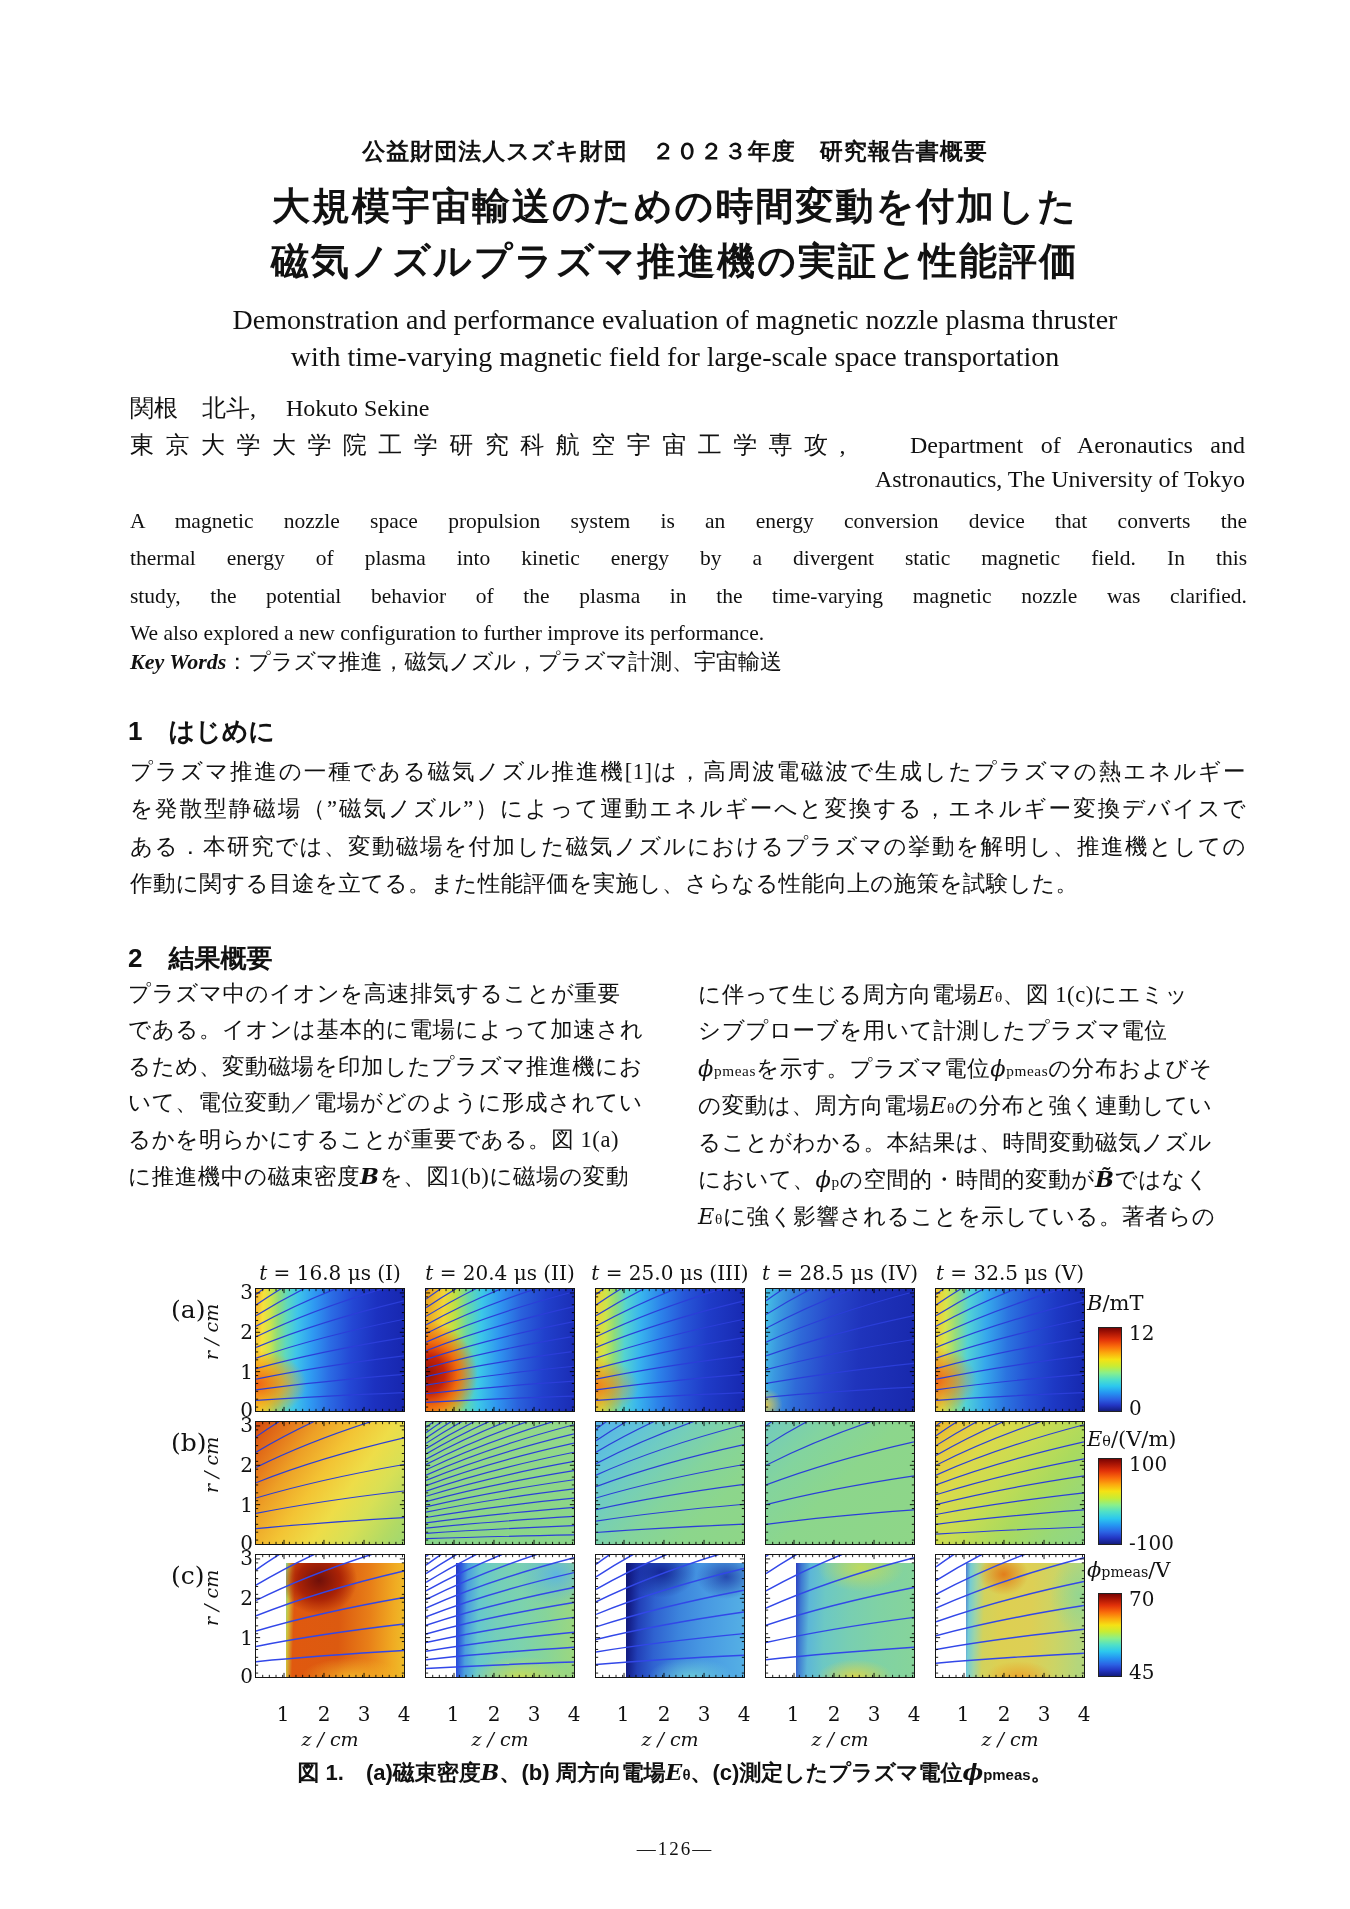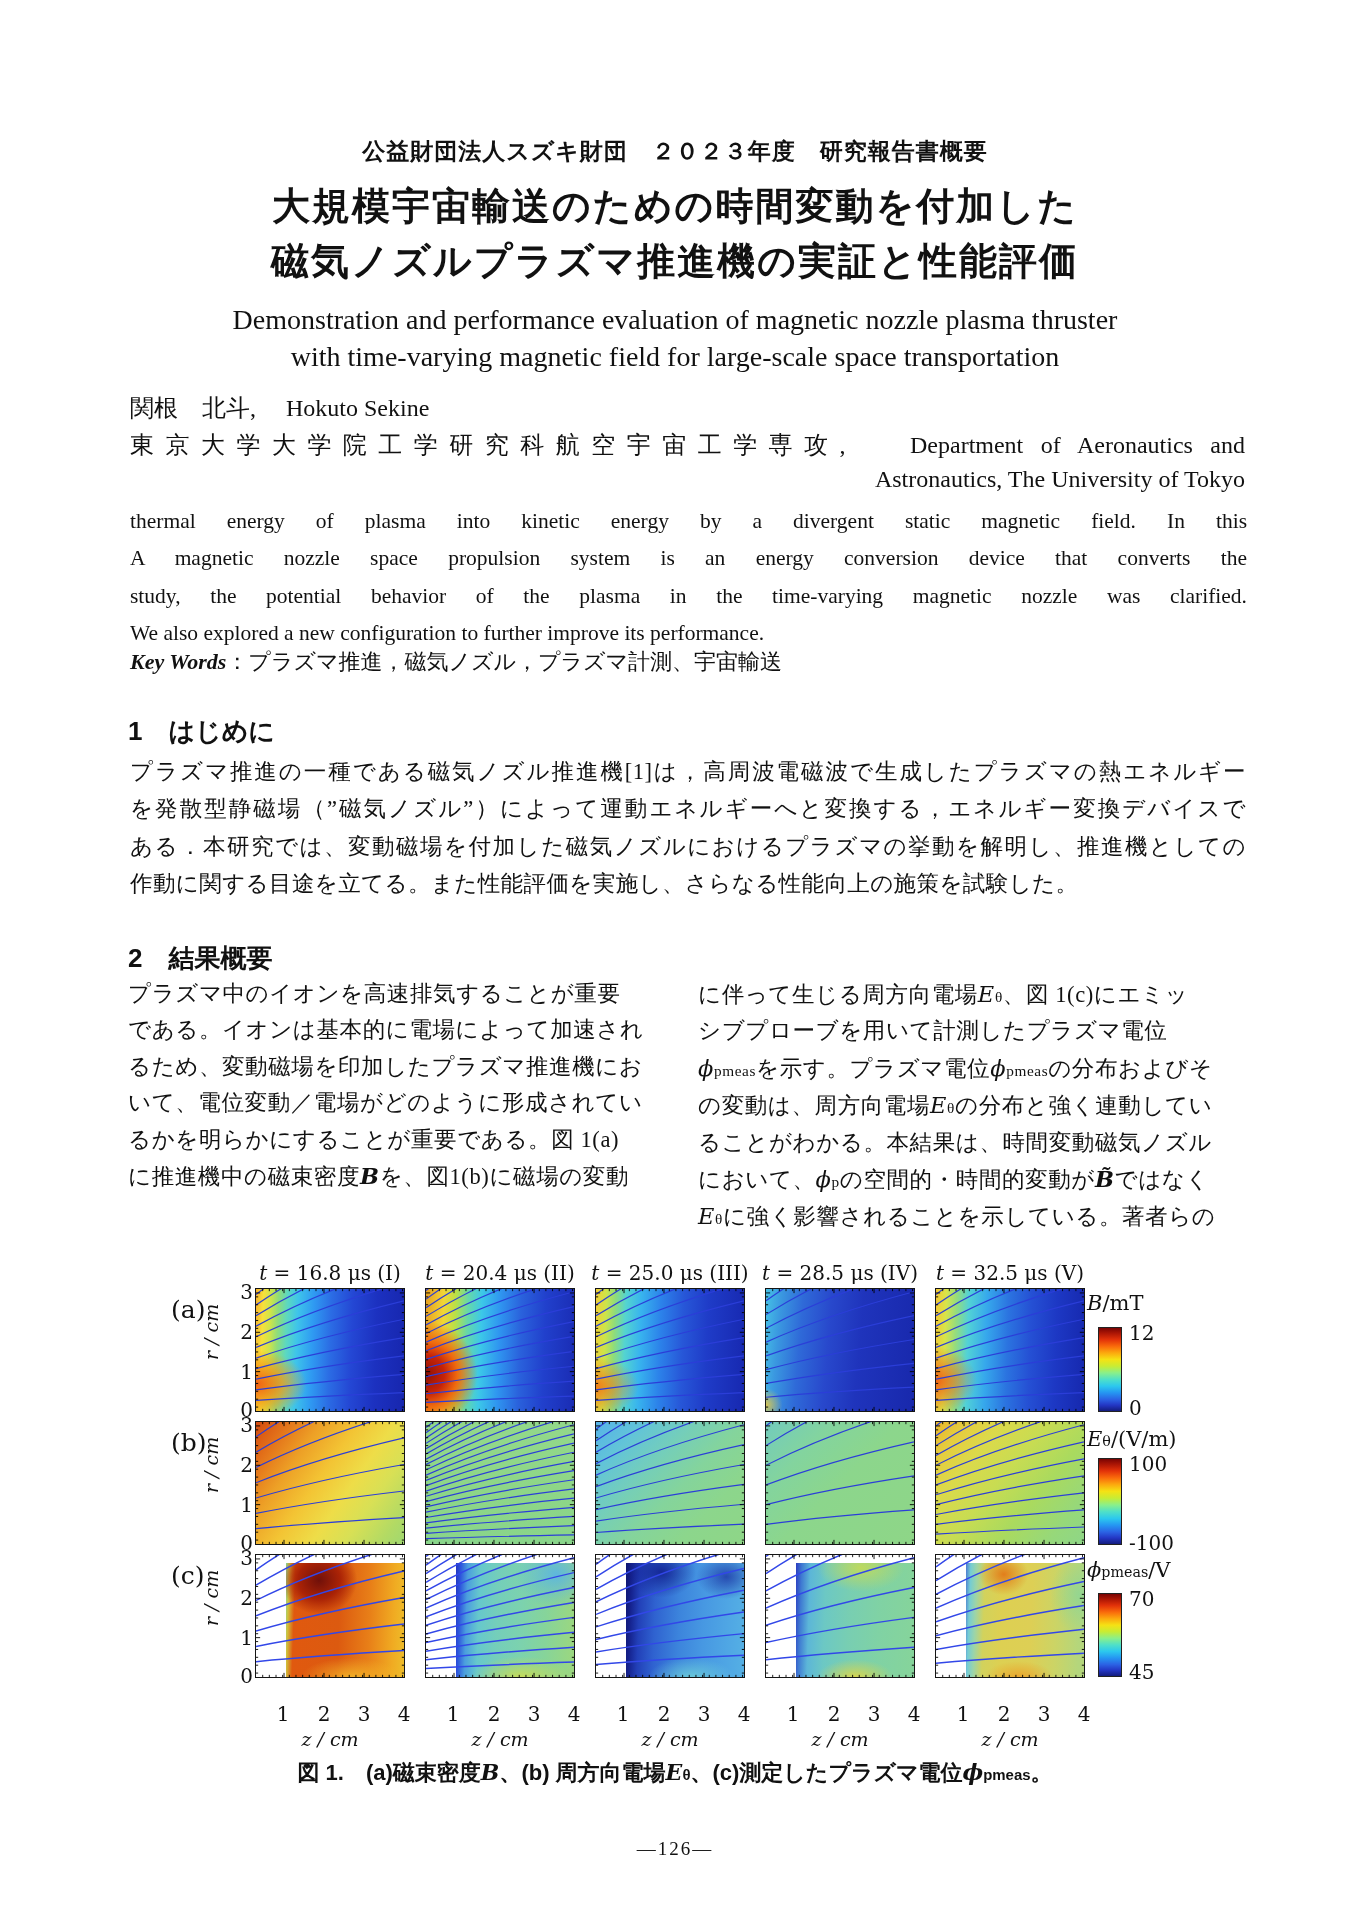--- a/index.html
+++ b/index.html
@@ -101,22 +101,22 @@
   <div class="abs ctr gothic title-ja" style="top:236px;">磁気ノズルプラズマ推進機の実証と性能評価</div>
 
   <div class="abs ctr title-en" style="top:304px;">Demonstration and performance evaluation of magnetic nozzle plasma thruster</div>
   <div class="abs ctr title-en" style="top:341px;">with time-varying magnetic field for large-scale space transportation</div>
 
   <div class="abs author-line">関根　北斗,　 Hokuto Sekine</div>
   <div class="abs affil just" style="top:429px;">東京大学大学院工学研究科航空宇宙工学専攻,　 Department of Aeronautics and</div>
   <div class="abs affil" style="top:466px;text-align:right;">Astronautics, The University of Tokyo</div>
 
   <div class="abs abstract">
+    <div class="just">A magnetic nozzle space propulsion system is an energy conversion device that converts the</div>
     <div class="just">thermal energy of plasma into kinetic energy by a divergent static magnetic field. In this</div>
-    <div class="just">A magnetic nozzle space propulsion system is an energy conversion device that converts the</div>
     <div class="just">study, the potential behavior of the plasma in the time-varying magnetic nozzle was clarified.</div>
     <div>We also explored a new configuration to further improve its performance.</div>
   </div>
 
   <div class="abs kw"><span class="kw-label">Key Words</span><span>：</span><span>プラズマ推進，磁気ノズル，プラズマ計測、宇宙輸送</span></div>
 
   <div class="abs gothic sec-head" style="top:714px;">1　はじめに</div>
 
   <div class="abs para">
     <div class="just">プラズマ推進の一種である磁気ノズル推進機[1]は，高周波電磁波で生成したプラズマの熱エネルギー</div>

